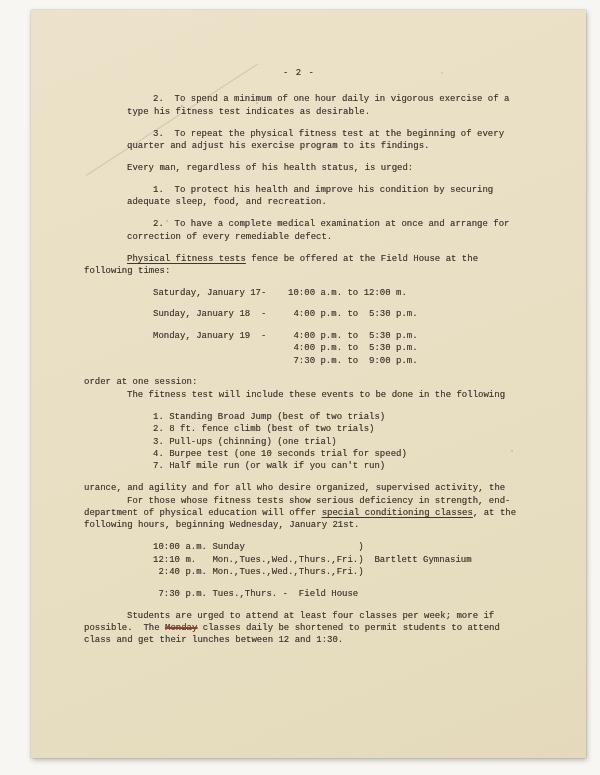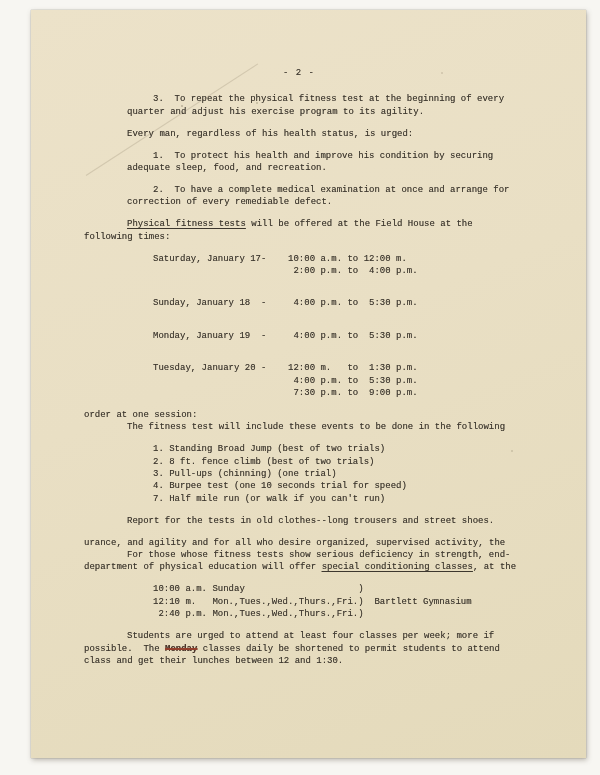--- a/index.html
+++ b/index.html
@@ -52,113 +52,114 @@
     width: 448px;
     color: var(--ink);
     font-size: 9px;
     line-height: 12.4px;
     text-shadow: 0 0 0.5px rgba(61,55,46,0.55);
   }
   .line { white-space: pre; }
   .m1 { padding-left: 43px; }
   .m2 { padding-left: 69px; }
   .block { margin-bottom: 9.5px; }
-  .gap { margin-top: 20px; }
+  .gap { margin-top: 9px; }
   .pageno {
     width: 430px;
     text-align: center;
     margin-bottom: 14px;
     letter-spacing: 1px;
   }
   .u {
     text-decoration: underline;
     text-underline-offset: 1.5px;
   }
   .strike {
-    font-weight: bold;
+    font-weight: normal;
     color: #4c352a;
     text-decoration: line-through;
     text-decoration-color: var(--correction);
     text-decoration-thickness: 1.5px;
   }
 </style>
 </head>
 <body>
 
 <div class="scanbed">
   <div class="paper">
     <div class="crease"></div>
     <div class="specks"></div>
 
     <div class="content">
 
       <div class="line pageno">- 2 -</div>
 
+      <section class="block">
+        <div class="line m2">2.  To spend a minimum of one hour daily in vigorous exercise of a</div>
+        <div class="line m1">type his fitness test indicates as desirable.</div>
+      </section>
 
       <section class="block">
         <div class="line m2">3.  To repeat the physical fitness test at the beginning of every</div>
-        <div class="line m1">quarter and adjust his exercise program to its agility.</div>
+        <div class="line m1">quarter and adjust his exercise program to its findings.</div>
       </section>
 
       <section class="block">
         <div class="line m1">Every man, regardless of his health status, is urged:</div>
       </section>
 
       <section class="block">
         <div class="line m2">1.  To protect his health and improve his condition by securing</div>
         <div class="line m1">adequate sleep, food, and recreation.</div>
       </section>
 
       <section class="block">
         <div class="line m2">2.  To have a complete medical examination at once and arrange for</div>
         <div class="line m1">correction of every remediable defect.</div>
       </section>
 
       <section class="block">
-        <div class="line m1"><span class="u">Physical fitness tests</span><span> will be offered at the Field House at the</span></div>
+        <div class="line m1"><span class="u">Physical fitness tests</span><span> fence be offered at the Field House at the</span></div>
         <div class="line">following times:</div>
       </section>
 
       <section class="block">
         <div class="line m2">Saturday, January 17-    10:00 a.m. to 12:00 m.</div>
-        <div class="line m2">                          2:00 p.m. to  4:00 p.m.</div>
         <div class="line m2 gap">Sunday, January 18  -     4:00 p.m. to  5:30 p.m.</div>
         <div class="line m2 gap">Monday, January 19  -     4:00 p.m. to  5:30 p.m.</div>
-        <div class="line m2 gap">Tuesday, January 20 -    12:00 m.   to  1:30 p.m.</div>
         <div class="line m2">                          4:00 p.m. to  5:30 p.m.</div>
         <div class="line m2">                          7:30 p.m. to  9:00 p.m.</div>
       </section>
 
       <section class="block">
         <div class="line">order at one session:</div>
         <div class="line m1">The fitness test will include these events to be done in the following</div>
       </section>
 
       <section class="block">
         <div class="line m2">1. Standing Broad Jump (best of two trials)</div>
         <div class="line m2">2. 8 ft. fence climb (best of two trials)</div>
         <div class="line m2">3. Pull-ups (chinning) (one trial)</div>
         <div class="line m2">4. Burpee test (one 10 seconds trial for speed)</div>
         <div class="line m2">7. Half mile run (or walk if you can't run)</div>
       </section>
 
-      <section class="block">
-        <div class="line m1">Report for the tests in old clothes--long trousers and street shoes.</div>
-      </section>
 
       <section class="block">
         <div class="line">urance, and agility and for all who desire organized, supervised activity, the</div>
         <div class="line m1">For those whose fitness tests show serious deficiency in strength, end-</div>
         <div class="line"><span>department of physical education will offer </span><span class="u">special conditioning classes</span><span>, at the</span></div>
+        <div class="line">following hours, beginning Wednesday, January 21st.</div>
       </section>
 
       <section class="block">
         <div class="line m2">10:00 a.m. Sunday                     )</div>
         <div class="line m2">12:10 m.   Mon.,Tues.,Wed.,Thurs.,Fri.)  Bartlett Gymnasium</div>
         <div class="line m2"> 2:40 p.m. Mon.,Tues.,Wed.,Thurs.,Fri.)</div>
+        <div class="line m2 gap"> 7:30 p.m. Tues.,Thurs. -  Field House</div>
       </section>
 
       <section class="block">
         <div class="line m1">Students are urged to attend at least four classes per week; more if</div>
         <div class="line"><span>possible.  The </span><span class="strike">Monday</span><span> classes daily be shortened to permit students to attend</span></div>
         <div class="line">class and get their lunches between 12 and 1:30.</div>
       </section>
 
     </div>
   </div>

